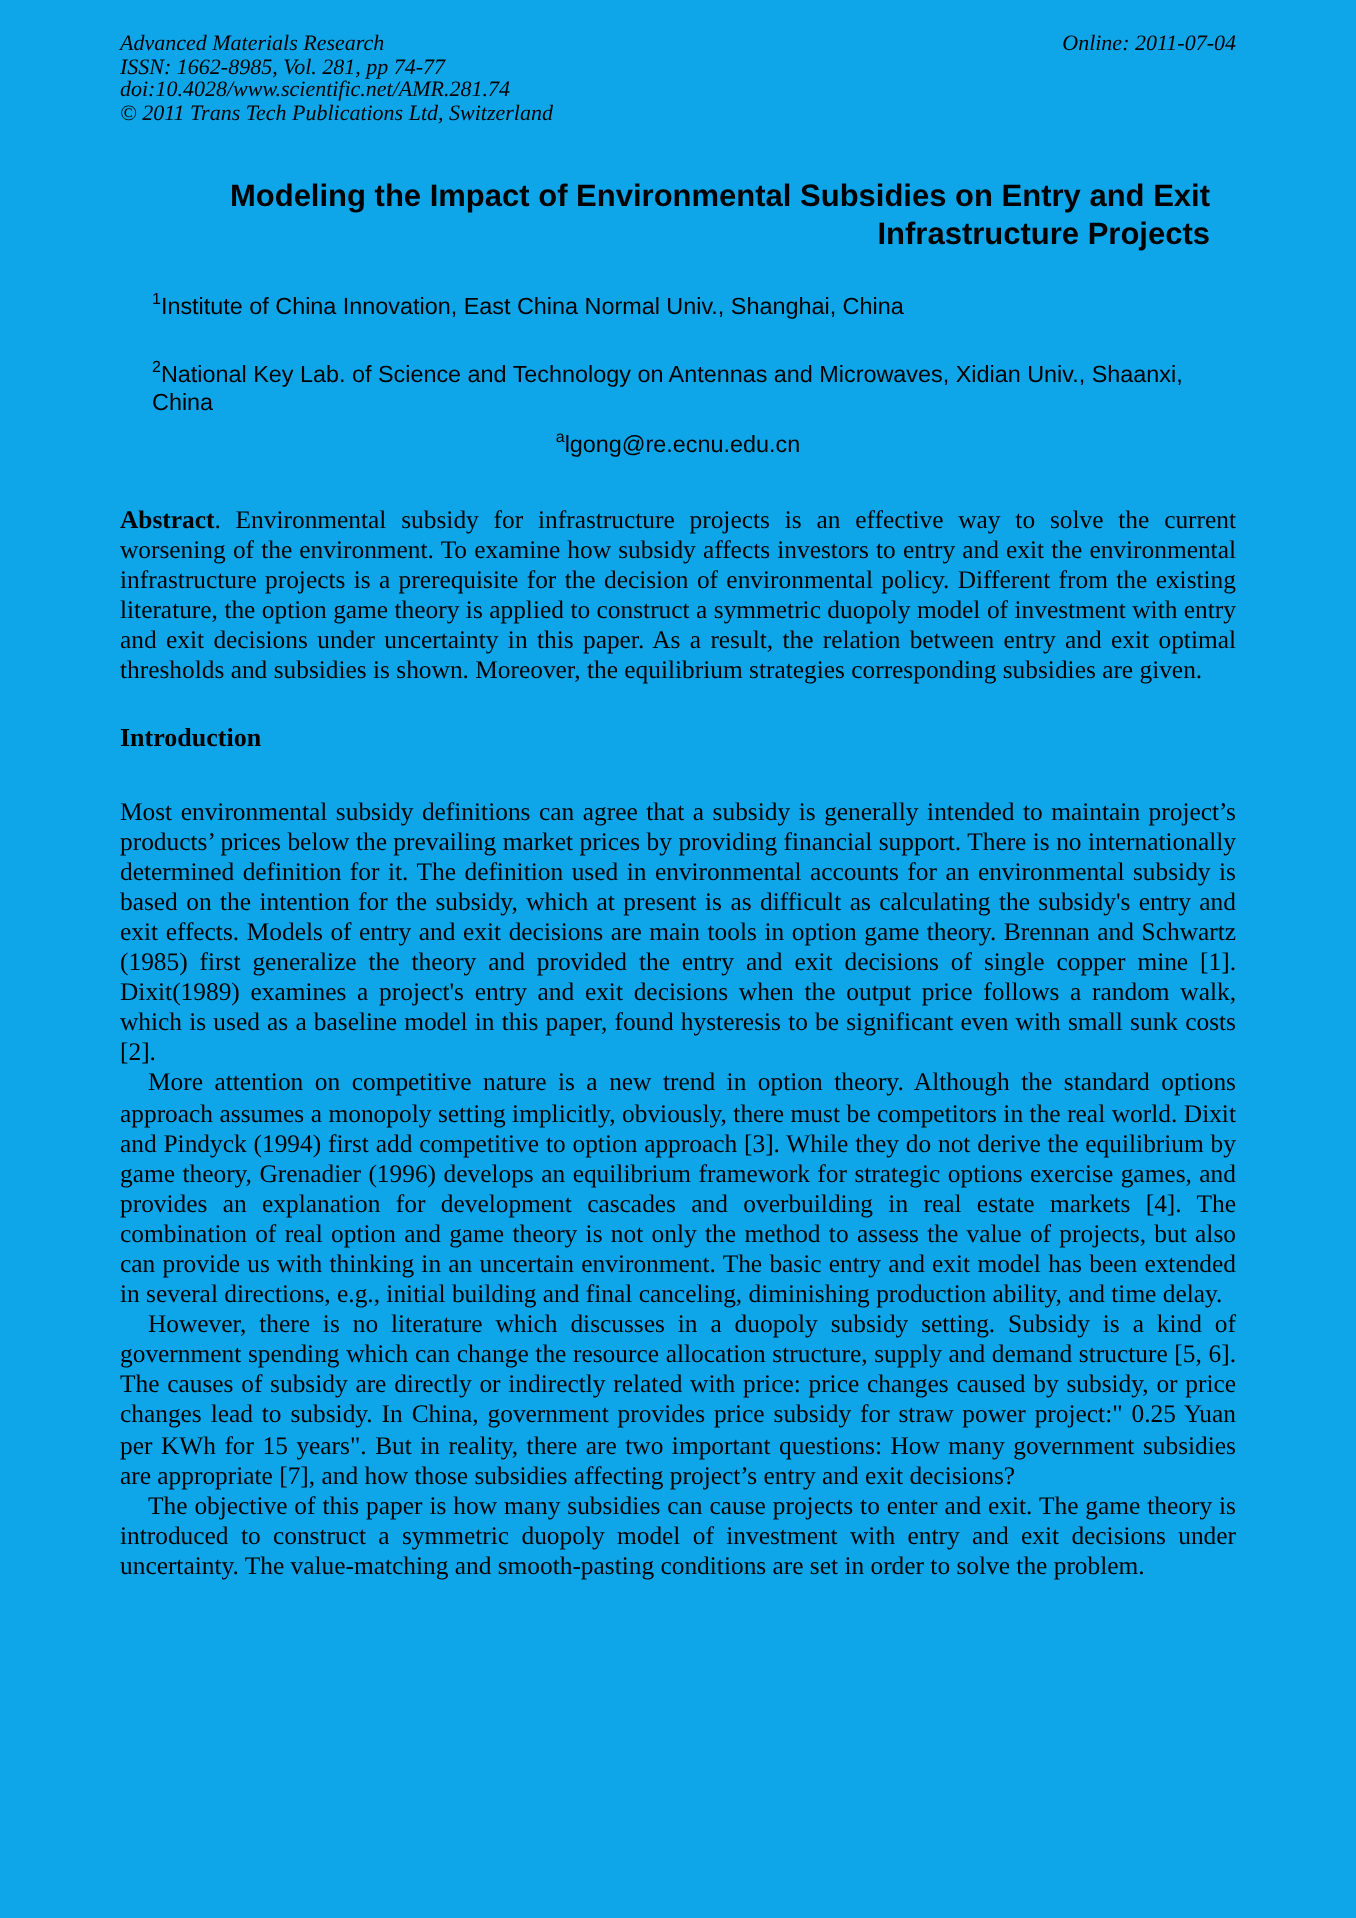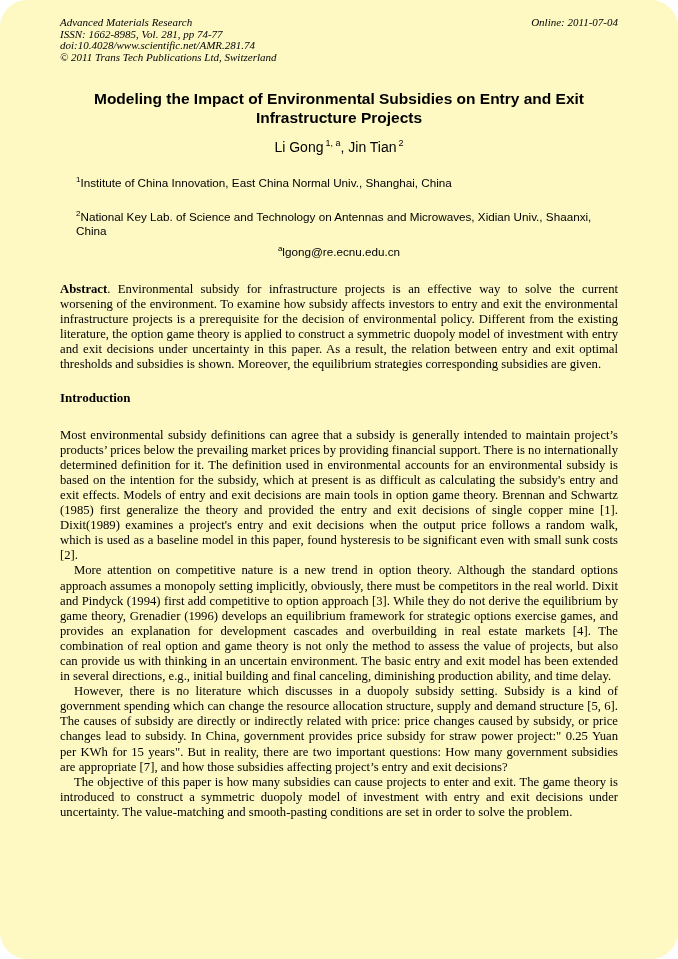--- a/index.html
+++ b/index.html
@@ -4,44 +4,43 @@
 <style>
   html, body {
     margin: 0;
     padding: 0;
     background: #ffffff;
   }
   .page {
     position: relative;
     width: 678px;
     height: 959px;
-    background: #fef9c3;
+    background: #0ea5e9;
     color: #000000;
     font-family: "Liberation Serif", serif;
     overflow: hidden;
-    border-radius: 27px;
   }
   
   .header-row {
     display: flex;
     justify-content: space-between;
     align-items: flex-start;
     margin: 17px 60px 0 60px;
     font-family: "Liberation Serif", serif;
     font-style: italic;
     font-size: 11px;
     line-height: 11.5px;
   }
   .header-left div { white-space: nowrap; }
   .header-right { white-space: nowrap; }
   
   .title {
     margin: 26px auto 0 auto;
     max-width: 532px;
-    text-align: center;
+    text-align: right;
     font-family: "Liberation Sans", sans-serif;
     font-weight: bold;
     font-size: 15.5px;
     line-height: 19px;
   }
   .authors {
     margin-top: 12px;
     text-align: center;
     font-family: "Liberation Sans", sans-serif;
     font-size: 14px;
@@ -114,23 +113,20 @@
       <div>Advanced Materials Research</div>
       <div>ISSN: 1662-8985, Vol. 281, pp 74-77</div>
       <div>doi:10.4028/www.scientific.net/AMR.281.74</div>
       <div>© 2011 Trans Tech Publications Ltd, Switzerland</div>
     </div>
     <div class="header-right">Online: 2011-07-04</div>
   </div>
 
   <div class="title">Modeling the Impact of Environmental Subsidies on Entry and Exit Infrastructure Projects</div>
 
-  <div class="authors">
-    <span>Li Gong</span><sup class="sup-after">1, a</sup><span>, </span><span>Jin Tian</span><sup class="sup-after">2</sup>
-  </div>
 
   <div class="affiliation">
     <sup>1</sup><span>Institute of China Innovation, East China Normal Univ., Shanghai, China</span>
   </div>
   <div class="affiliation">
     <sup>2</sup><span>National Key Lab. of Science and Technology on Antennas and Microwaves, Xidian Univ., Shaanxi, China</span>
   </div>
 
   <div class="email">
     <sup>a</sup><span>lgong@re.ecnu.edu.cn</span>

